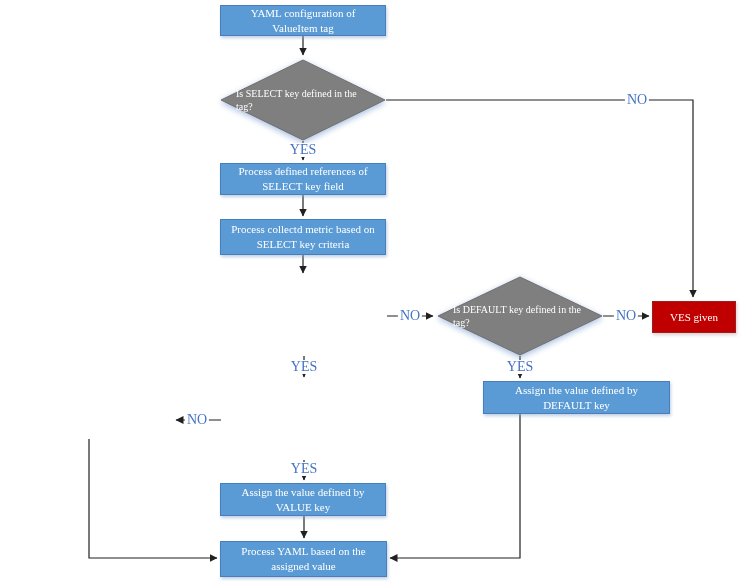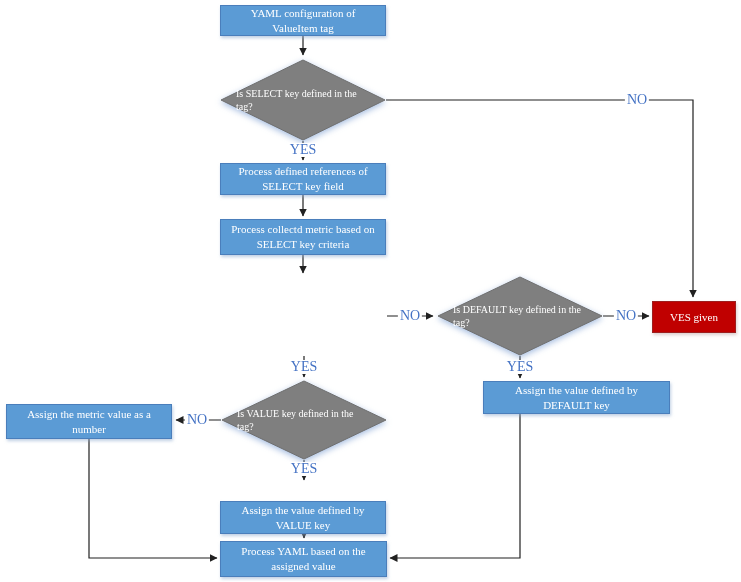--- a/index.html
+++ b/index.html
@@ -82,30 +82,23 @@
     <svg viewBox="0 0 166 80" preserveAspectRatio="none">
       <polygon points="83,1 165,40 83,79 1,40" fill="#7F7F7F" stroke="#6f6f6f" stroke-width="1"></polygon>
     </svg>
     <div class="dtext">Is DEFAULT key defined in the tag?</div>
   </div>
 
   <div class="node error" style="left:652px;top:301px;width:84px;height:32px;">VES given</div>
 
   <div class="node process" style="left:443px;top:381px;width:187px;height:33px;margin-left:40px;">Assign the value defined by DEFAULT key</div>
 
-  <div class="decision" style="left:221px;top:380px;width:166px;height:80px;">
-    <svg viewBox="0 0 166 80" preserveAspectRatio="none">
-      <polygon points="83,1 165,40 83,79 1,40" fill="#7F7F7F" stroke="#6f6f6f" stroke-width="1"></polygon>
-    </svg>
-    <div class="dtext">Is VALUE key defined in the tag?</div>
-  </div>
 
-  <div class="node process" style="left:6px;top:404px;width:166px;height:35px;">Assign the metric value as a number</div>
 
-  <div class="node process" style="left:220px;top:483px;width:166px;height:33px;margin-top:18px;">Assign the value defined by VALUE key</div>
+  <div class="node process" style="left:220px;top:483px;width:166px;height:33px;">Assign the value defined by VALUE key</div>
 
   <div class="node process" style="left:220px;top:541px;width:167px;height:36px;">Process YAML based on the assigned value</div>
 
   <span class="edge-label" style="left:303px;top:150px;">YES</span>
   <span class="edge-label" style="left:637px;top:100px;">NO</span>
   <span class="edge-label" style="left:304px;top:367px;">YES</span>
   <span class="edge-label" style="left:410px;top:316px;">NO</span>
   <span class="edge-label" style="left:520px;top:367px;">YES</span>
   <span class="edge-label" style="left:626px;top:316px;">NO</span>
   <span class="edge-label" style="left:197px;top:420px;">NO</span>

